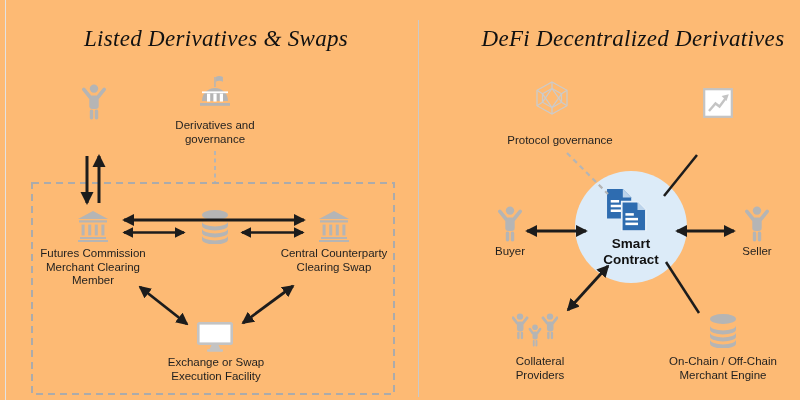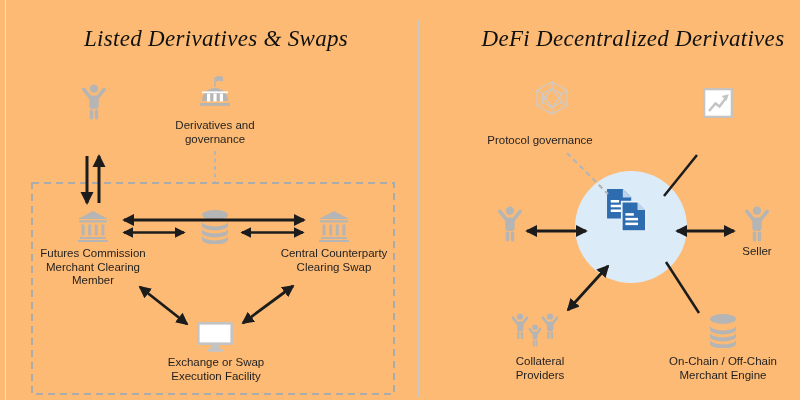--- a/index.html
+++ b/index.html
@@ -183,21 +183,24 @@
   <div class="label" style="left:155px;top:119px;width:120px">Derivatives and
 governance</div>
   <div class="label" style="left:33px;top:247px;width:120px">Futures Commission
 Merchant Clearing
 Member</div>
   <div class="label" style="left:269px;top:247px;width:130px">Central Counterparty
 Clearing Swap</div>
   <div class="label" style="left:156px;top:356px;width:120px">Exchange or Swap
 Execution Facility</div>
 
-  <div class="label" style="left:480px;top:134px;width:120px">Protocol governance</div>
+  <div class="label" style="left:500px;top:134px;width:120px">Protocol governance</div>
+  <div class="label bold" style="left:571px;top:236px;width:120px">Smart
+Contract</div>
+  <div class="label" style="left:450px;top:245px;width:120px">Buyer</div>
   <div class="label" style="left:697px;top:245px;width:120px">Seller</div>
   <div class="label" style="left:480px;top:355px;width:120px">Collateral
 Providers</div>
   <div class="label" style="left:658px;top:355px;width:130px">On-Chain / Off-Chain
 Merchant Engine</div>
 
   <svg class="connectors" width="800" height="400" viewBox="0 0 800 400">
     <defs>
       <marker id="ah" viewBox="0 0 10 10" refX="8.5" refY="5" markerWidth="4.4" markerHeight="4.4" orient="auto-start-reverse" markerUnits="strokeWidth">
         <path d="M0 0 L10 5 L0 10 Z" fill="#1c1c1c"></path>

